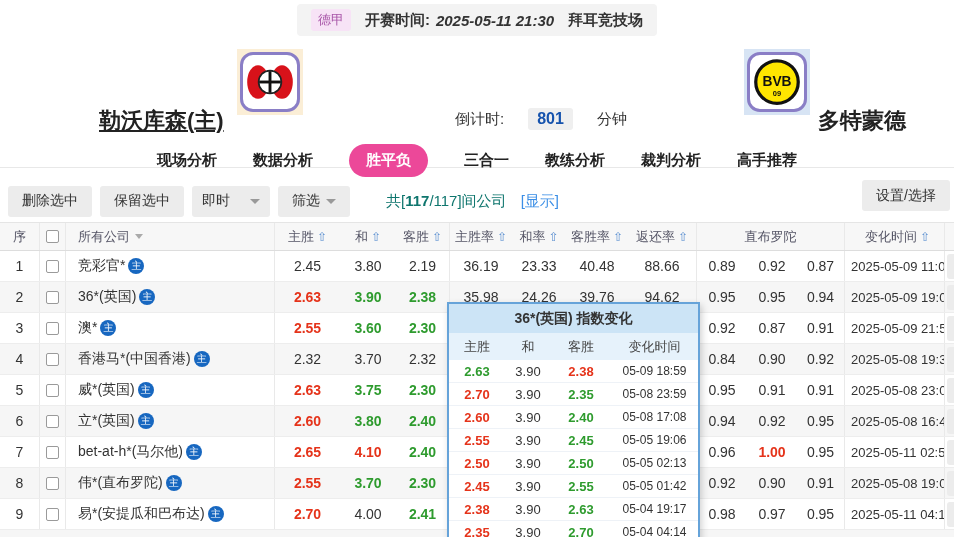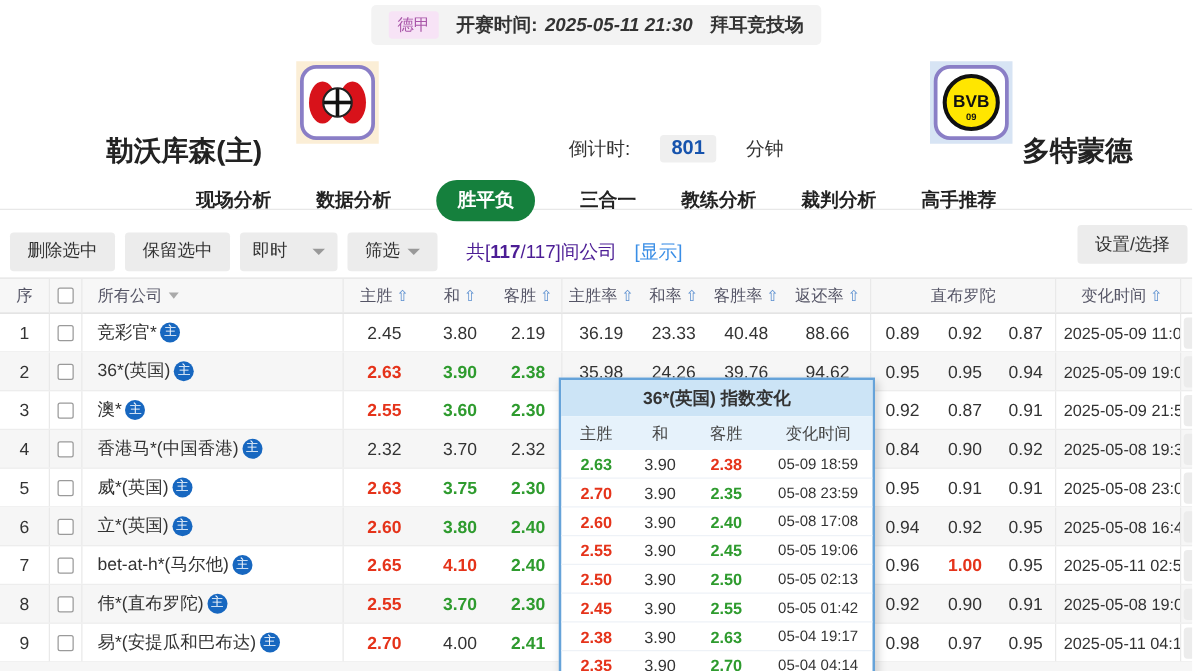--- a/index.html
+++ b/index.html
@@ -8,38 +8,38 @@
     position: relative; width: 954px; height: 537px; overflow: hidden;
     background:#fff; font-family:"Liberation Sans", sans-serif; color:#333;
   }
   
   .topbar { height:40px; display:flex; justify-content:center; align-items:center; }
   .match-pill { background:#f3f3f3; border-radius:4px; padding:5px 14px; display:flex; align-items:center; gap:14px; font-size:15px; font-weight:bold; color:#333; }
   .league-badge { background:#f7e3f6; color:#a855a8; font-weight:normal; font-size:13px; padding:2px 7px; border-radius:3px;text-align:right; }
   
   .teamsbar { position:relative; height:86px; }
   .team-name { position:absolute; top:66px; font-size:22px; font-weight:bold; color:#222; }
-  .team-name.home { left:85px; }
+  .team-name.home { left:99px;text-decoration:underline; }
   .team-name.away { left:818px; }
   .logo-outer { position:absolute; top:9px; width:66px; height:66px; display:flex; align-items:center; justify-content:center; }
   .logo-outer.lev { left:237px; background:#fbeed6; }
   .logo-outer.bvb { left:744px; background:#d7e4f4; }
   .logo-inner { width:60px; height:60px; background:#fff; border:3px solid #8a7ec6; border-radius:13px; display:flex; align-items:center; justify-content:center; overflow:hidden; }
   .countdown { position:absolute; left:455px; top:68px; display:flex; align-items:center; gap:24px; font-size:15px; color:#333; }
   .countdown .value { background:#efefef; color:#1653ad; font-size:16px; font-weight:bold; padding:2px 9px; border-radius:3px; }
   
   .tabs { height:42px; display:flex; justify-content:center; align-items:center; gap:36px; border-bottom:1px solid #e8e8e8; font-size:15px; font-weight:bold; color:#222; }
   .tab { cursor:pointer;margin-top:28px; }
-  .tab.active { background:#15803d; color:#fff; padding:7px 17px; border-radius:18px; }
+  .tab.active { background:#ec4899; color:#fff; padding:7px 17px; border-radius:18px; }
   
   .toolbar { position:relative; height:54px; display:flex; align-items:center; padding:12px 8px 0 8px; gap:8px; }
   .tbtn { background:#ececec; border:none; border-radius:3px; height:31px; padding:0 14px; font-size:14px; color:#333; font-family:inherit; display:flex; align-items:center; cursor:pointer; }
   .tbtn.dd { width:78px; justify-content:space-between; padding:0 10px; }
   .caret { width:0; height:0; border-left:5px solid transparent; border-right:5px solid transparent; border-top:5px solid #999; margin-left:6px; }
-  .count-text { margin-left:15px; font-size:15px; color:#4c1d95; }
+  .count-text { margin-left:28px; font-size:15px; color:#0f766e; }
   .count-text b { font-weight:bold; }
   .show-link { color:#3a8ee6; font-size:15px; margin-left:6px; cursor:pointer; }
   .settings-btn { position:absolute; left:862px; top:12px; }
   
   .grid-cols { display:grid; grid-template-columns:40px 26px 209px 65px 56px 54px 62px 54px 62px 69px 50px 50px 48px 100px 9px; }
   .thead { height:29px; align-items:center; background:#f7f7f7; border-top:1px solid #e5e5e5; border-bottom:1px solid #ddd; color:#557; font-size:13px; }
   .thead .hc { color:#556; }
   .trow { height:31px; align-items:center; border-bottom:1px solid #ededed; font-size:14px; }
   .trow.alt { background:#f6f6f6; }
   .cell, .hc { text-align:center; overflow:hidden; white-space:nowrap; height:100%; display:flex; align-items:center; justify-content:center; }

